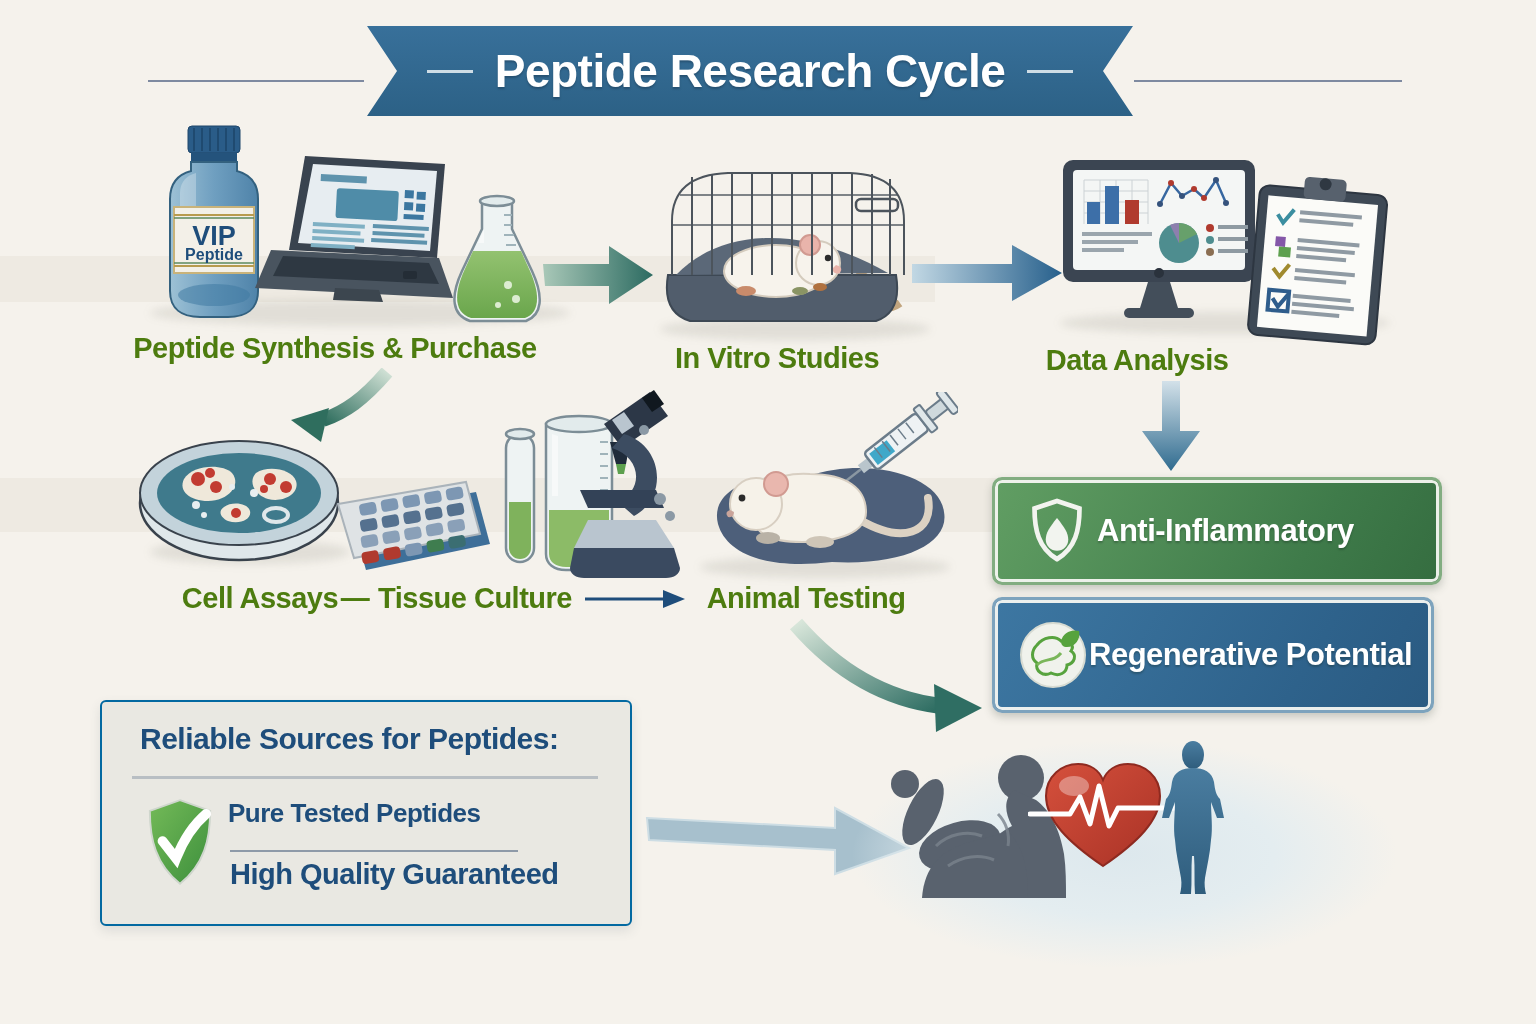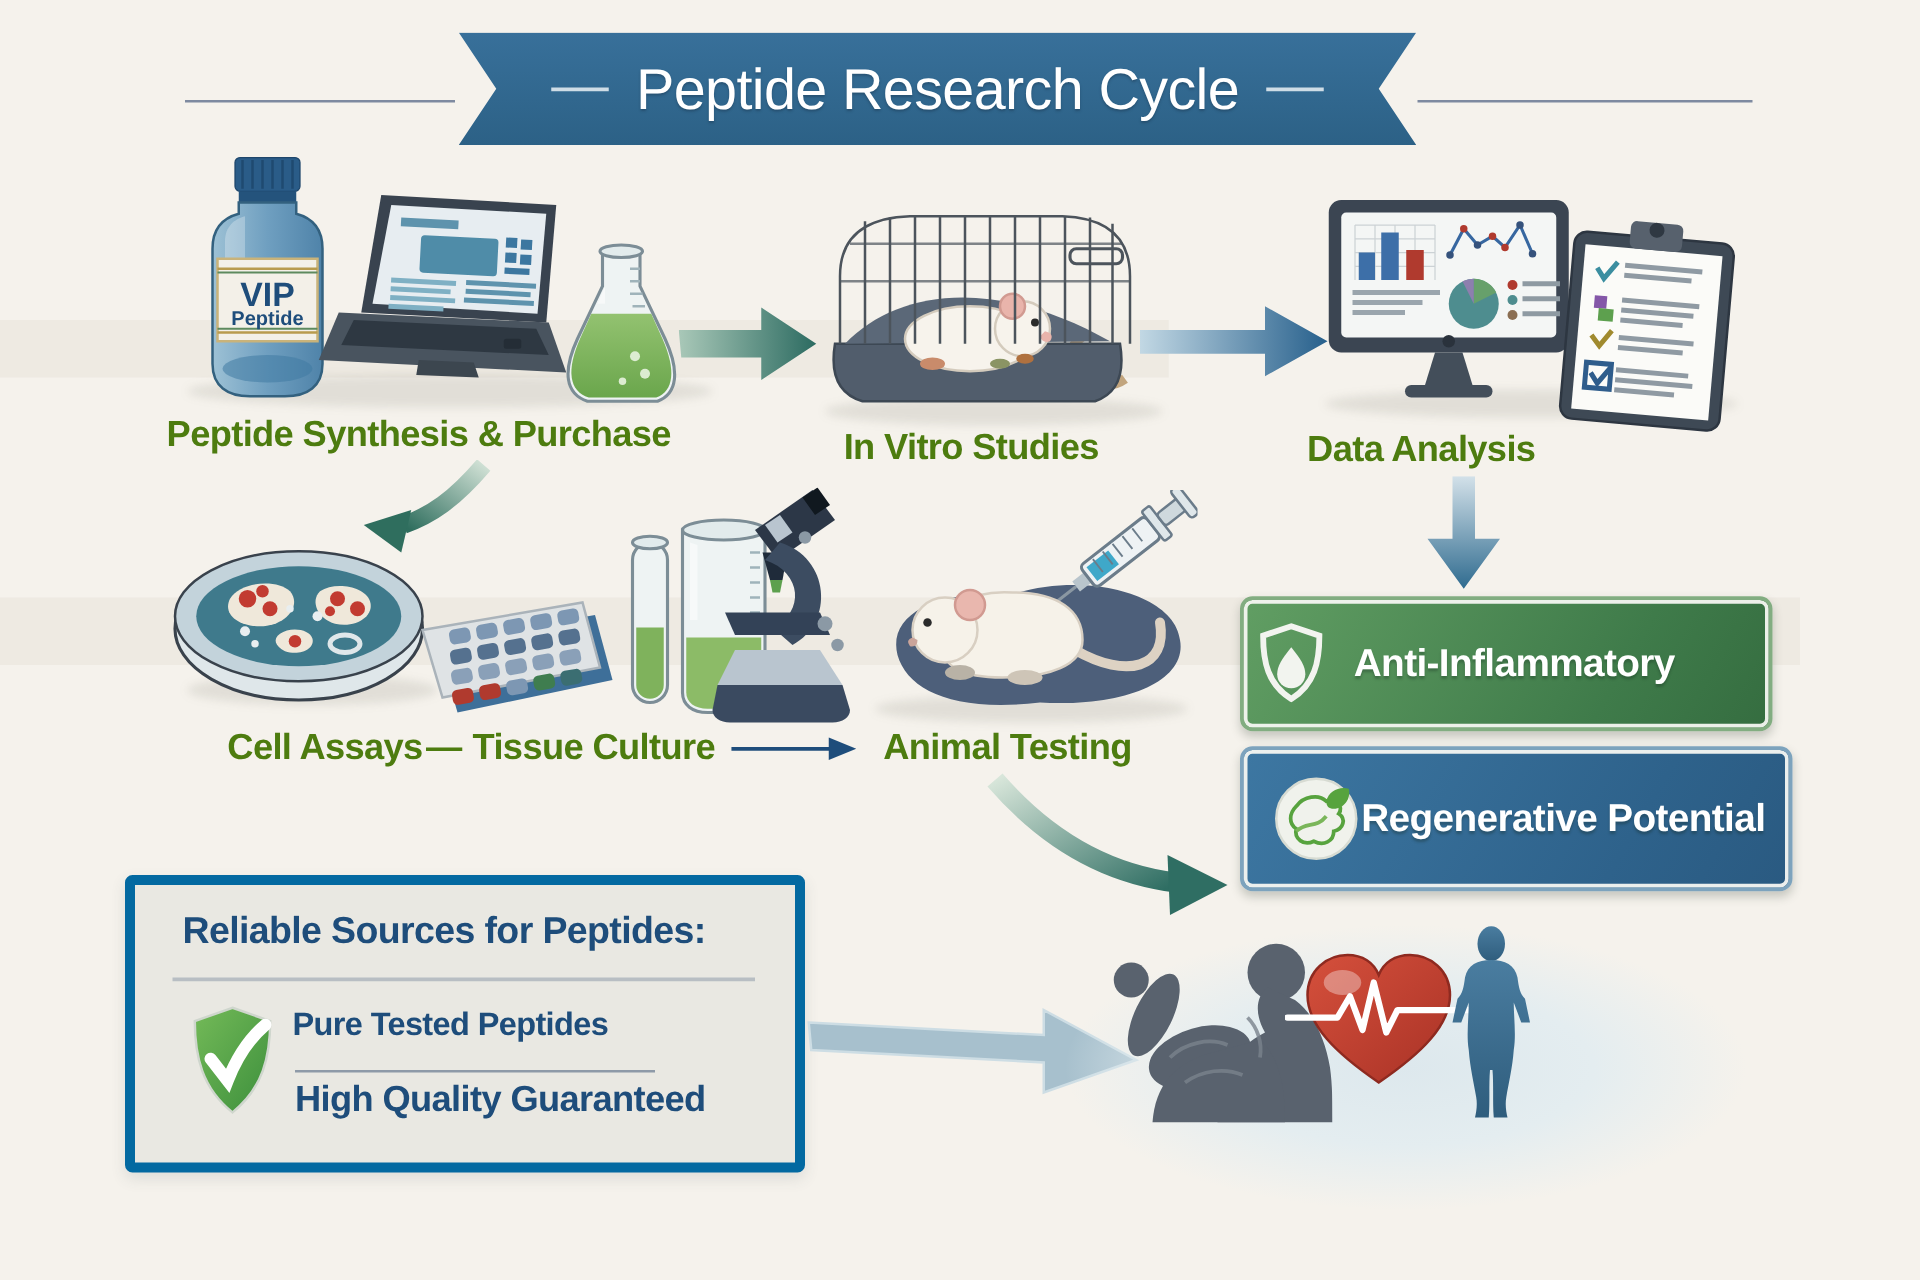--- a/index.html
+++ b/index.html
@@ -7,28 +7,28 @@
   #stage{position:relative;width:1536px;height:1024px;background:#f5f2ec;overflow:hidden;}
   .abs{position:absolute;}
   .band{position:absolute;left:0;background:#e7e3da;opacity:.55;}
   .steplabel{position:absolute;color:#4d7c0f;font-weight:700;font-size:29px;letter-spacing:-.5px;text-align:center;}
   .banner{position:absolute;left:367px;top:26px;width:766px;height:90px;
     background:linear-gradient(180deg,#3a719а 0%,#316a8e 30%,#2c6186 100%);
     background:linear-gradient(180deg,#38709a,#2c6186);
     clip-path:polygon(0 0,100% 0,calc(100% - 30px) 50%,100% 100%,0 100%,30px 50%);
     display:flex;align-items:center;justify-content:center;gap:22px;
     box-shadow:0 4px 8px rgba(40,60,80,.25);}
-  .banner .ttl{color:#fff;font-weight:400;font-size:46px;letter-spacing:-.5px;text-shadow:0 2px 2px rgba(20,40,60,.35);}
+  .banner .ttl{color:#fff;font-weight:700;font-size:46px;letter-spacing:-.5px;text-shadow:0 2px 2px rgba(20,40,60,.35);}
   .bdash{width:46px;height:3px;background:#cfdde6;}
   .sideline{position:absolute;height:2px;background:#7e8aa0;top:80px;}
   .badge{position:absolute;display:flex;align-items:center;border-radius:10px;
     box-shadow:inset 0 0 0 3px rgba(245,247,242,.95),0 4px 8px rgba(60,70,60,.25);}
   .badge .lbl{color:#fff;font-weight:700;font-size:31px;letter-spacing:-.5px;text-shadow:0 2px 2px rgba(20,40,30,.3);}
   .srcbox{position:absolute;left:100px;top:700px;width:528px;height:222px;background:#e9e8e2;
-    border:8px solid #0369a1;border-radius:6px;box-shadow:0 5px 12px rgba(60,70,80,.12);}
+    border:2px solid #0369a1;border-radius:6px;box-shadow:0 5px 12px rgba(60,70,80,.12);}
   .srcbox .hd{position:absolute;left:38px;top:20px;color:#1e4d7b;font-weight:700;font-size:30px;letter-spacing:-.5px;}
   .srcbox .div1{position:absolute;left:30px;top:74px;width:466px;height:3px;background:#b8bec3;}
   .srcbox .t1{position:absolute;left:126px;top:96px;color:#1e4d7b;font-weight:700;font-size:26px;letter-spacing:-.5px;}
   .srcbox .u1{position:absolute;left:128px;top:148px;width:288px;height:2px;background:#8e9aa8;}
   .srcbox .t2{position:absolute;left:128px;top:156px;color:#1e4d7b;font-weight:700;font-size:29px;letter-spacing:-.5px;}
   .ellipsebg{position:absolute;left:852px;top:740px;width:545px;height:228px;border-radius:50%;
     background:radial-gradient(closest-side,#dde8ed 0%,#e4edf0 55%,rgba(244,242,236,0) 100%);}
   .shadow{position:absolute;border-radius:50%;background:rgba(95,95,80,.13);filter:blur(4px);}
 </style>
 </head>
@@ -408,21 +408,21 @@
 <svg class="abs" style="left:1140px;top:381px;" width="62" height="92" viewBox="0 0 62 92">
   <defs>
         <linearGradient id="at4" x1="0" y1="0" x2="0" y2="1">
           <stop offset="0" stop-color="#d3e1e9"></stop>
           <stop offset="1" stop-color="#2f6b8f"></stop>
         </linearGradient>
       </defs>
   <polygon points="22,0 40,0 40,50 60,50 31,90 2,50 22,50" fill="url(#at4)"></polygon>
 </svg>
 
-<div class="badge" style="left:992px;top:477px;width:412px;height:102px;background:linear-gradient(120deg,#619e63,#3f7b4a 70%,#356d40);border:3px solid #82ad81;padding-left:8px;gap:20px;">
+<div class="badge" style="left:992px;top:477px;width:412px;height:102px;background:linear-gradient(120deg,#619e63,#3f7b4a 70%,#356d40);border:3px solid #82ad81;padding-left:32px;gap:10px;">
   <svg width="60" height="70" viewBox="0 0 64 72">
     <path d="M32,4 L56,12 C56,34 52,54 32,66 C12,54 8,34 8,12 Z" fill="none" stroke="#f2f4ef" stroke-width="5"></path>
     <path d="M32,22 C40,32 44,38 44,45 a12,12 0 0 1 -24,0 C20,38 24,32 32,22 Z" fill="#f2f4ef"></path>
   </svg>
   <div class="lbl">Anti-Inflammatory</div>
 </div>
 
 <div class="badge" style="left:992px;top:597px;width:414px;height:110px;background:linear-gradient(120deg,#3d77a2,#2e628b 70%,#2a5a81);border:3px solid #7da3bd;padding-left:22px;">
   <svg width="72" height="72" viewBox="0 0 72 72">
     <circle cx="36" cy="36" r="32" fill="#f0f2ec" stroke="#d7dbd2" stroke-width="2"></circle>

